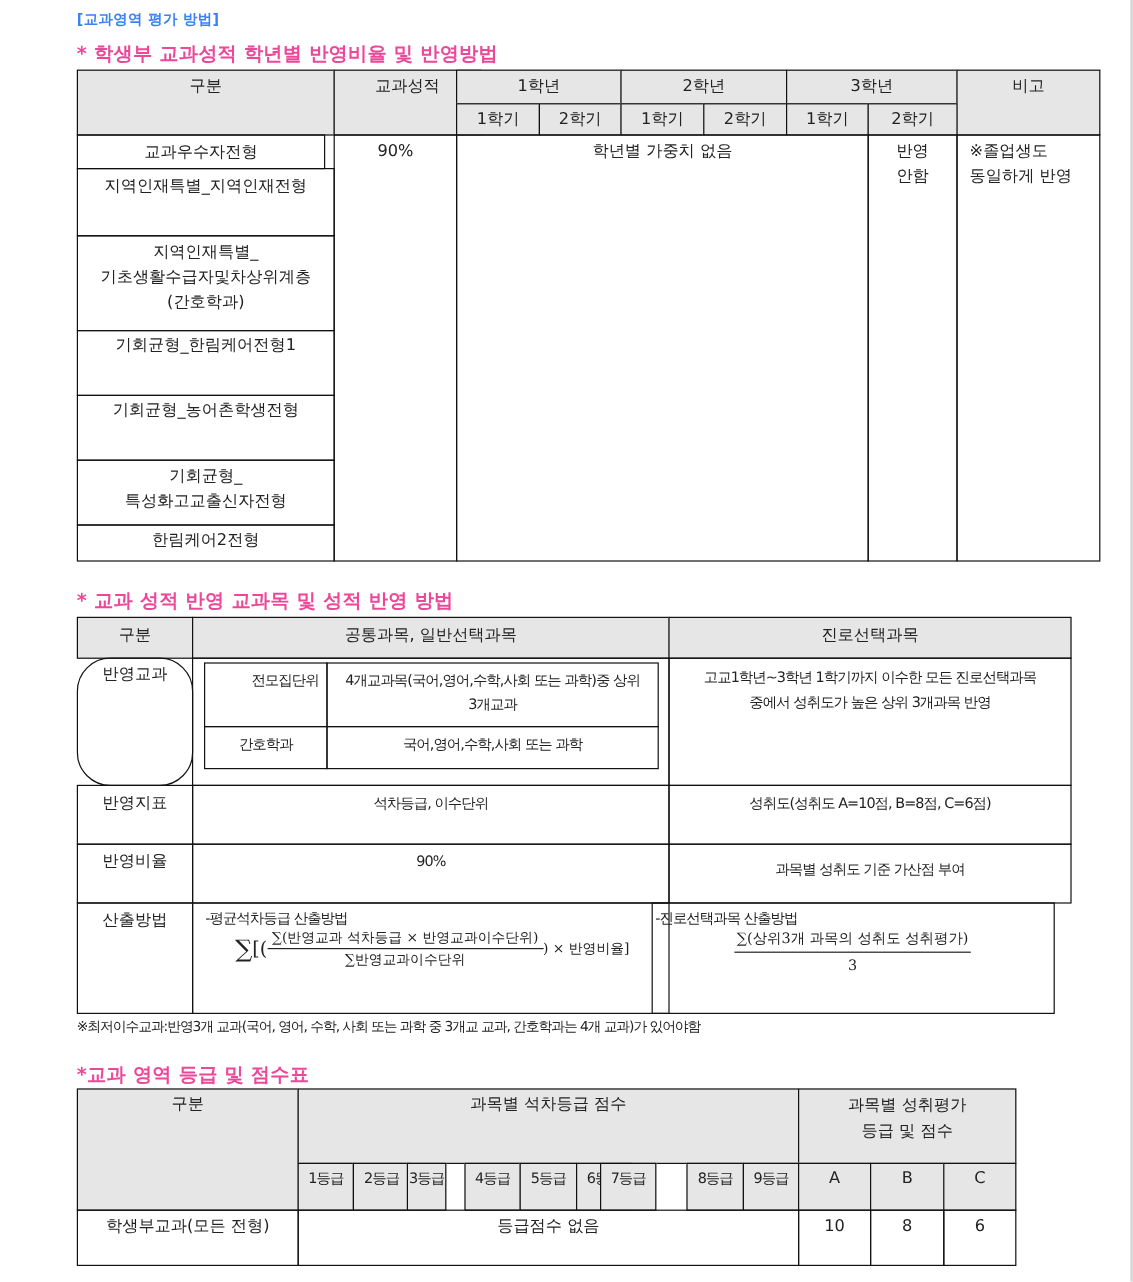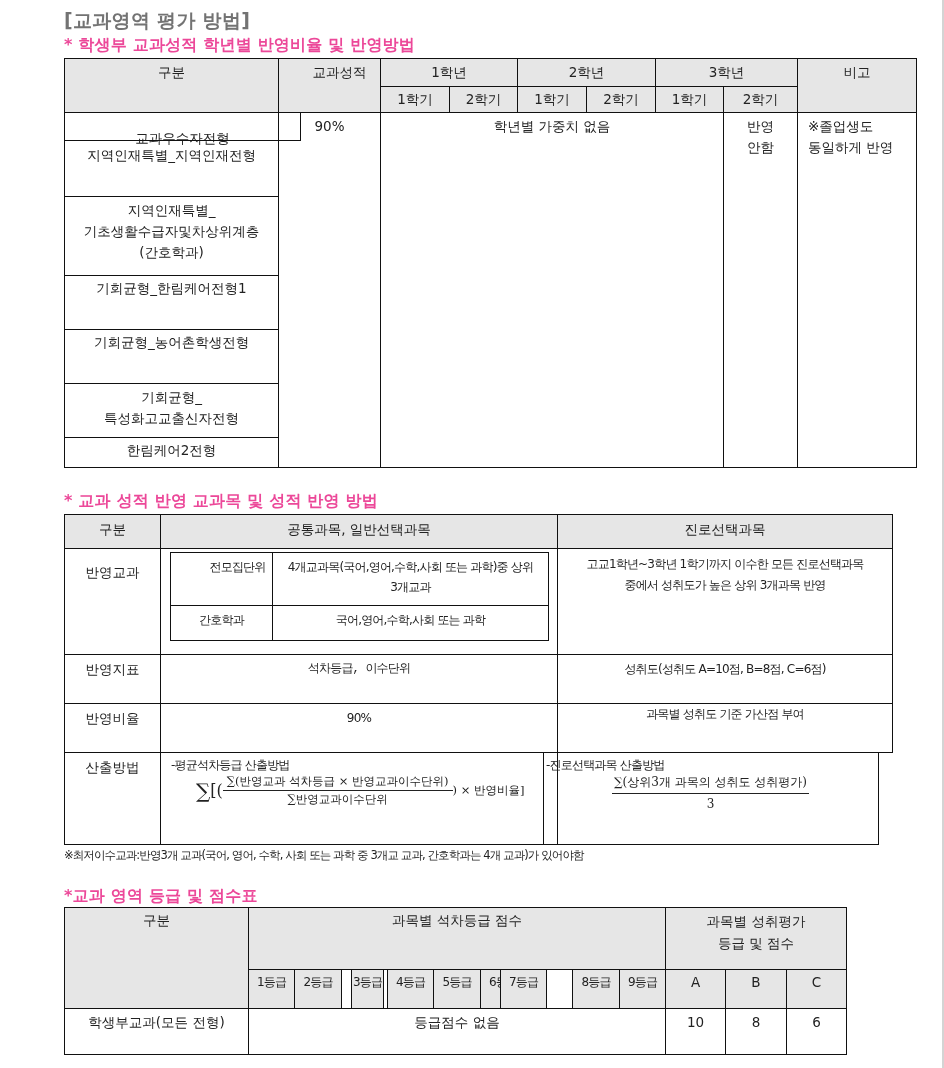--- a/index.html
+++ b/index.html
@@ -2,21 +2,21 @@
 <html><head>
 <meta charset="utf-8">
 <style>
   html, body { margin:0; padding:0; }
   body {
     width:944px; height:1068px; position:relative; overflow:hidden;
     background:#ffffff; color:#222;
     font-family:"DejaVu Sans", "Liberation Sans", sans-serif;
   }
   .scroll-edge { position:absolute; left:942px; top:0; width:2px; height:1068px; background:#d4d4d4; }
-  .h1 { position:absolute; left:64px; top:8px; font-size:19px; font-weight:bold; color:#737373; letter-spacing:0.3px; }
+  .h1 { position:absolute; left:64px; top:8px; font-size:12px; font-weight:bold; color:#3b82f6; letter-spacing:0.3px; }
   .h2 { position:absolute; left:64px; font-size:16px; font-weight:bold; color:#ec4899; letter-spacing:0.2px; }
   .cell {
     position:absolute; box-sizing:border-box; border:1px solid #111;
     font-size:13.5px; text-align:center; line-height:21px; padding-top:3px; color:#222;
   }
   .hd { background:#e6e6e6; }
   .small { font-size:12px; letter-spacing:-0.8px; }
   .left { text-align:left; padding-left:4px; }
   .note { position:absolute; left:64px; top:848px; font-size:11.5px; letter-spacing:-0.9px; color:#222; }
   .formula { position:absolute; font-family:"DejaVu Serif", "Liberation Serif", serif; color:#222; }
@@ -43,21 +43,21 @@
   <div class="cell hd" style="left:655px;top:58px;width:143px;height:29px;">3학년</div>
   <div class="cell hd" style="left:797px;top:58px;width:120px;height:55px;">비고</div>
 
   <div class="cell hd" style="left:380px;top:86px;width:70px;height:27px;padding-top:2px;">1학기</div>
   <div class="cell hd" style="left:449px;top:86px;width:69px;height:27px;padding-top:2px;">2학기</div>
   <div class="cell hd" style="left:517px;top:86px;width:70px;height:27px;padding-top:2px;">1학기</div>
   <div class="cell hd" style="left:586px;top:86px;width:70px;height:27px;padding-top:2px;">2학기</div>
   <div class="cell hd" style="left:655px;top:86px;width:69px;height:27px;padding-top:2px;">1학기</div>
   <div class="cell hd" style="left:723px;top:86px;width:75px;height:27px;padding-top:2px;">2학기</div>
 
-  <div class="cell" style="left:64px;top:112px;width:237px;height:29px;padding-top:15px;">교과우수자전형</div>
+  <div class="cell" style="left:64px;top:112px;width:207px;height:29px;padding-top:4px;">교과우수자전형</div>
   <div class="cell" style="left:64px;top:140px;width:215px;height:57px;padding-top:4px;">지역인재특별_지역인재전형</div>
   <div class="cell" style="left:64px;top:196px;width:215px;height:80px;padding-top:3px;">
     <div>지역인재특별_</div>
     <div>기초생활수급자및차상위계층</div>
     <div>(간호학과)</div>
   </div>
   <div class="cell" style="left:64px;top:275px;width:215px;height:55px;padding-top:2px;">기회균형_한림케어전형1</div>
   <div class="cell" style="left:64px;top:329px;width:215px;height:55px;padding-top:2px;">기회균형_농어촌학생전형</div>
   <div class="cell" style="left:64px;top:383px;width:215px;height:55px;padding-top:3px;">
     <div>기회균형_</div>
@@ -77,41 +77,41 @@
   </div>
 </div>
 
 <div class="h2" style="top:491px;">* 교과 성적 반영 교과목 및 성적 반영 방법</div>
 
 <div>
   <div class="cell hd" style="left:64px;top:514px;width:97px;height:35px;padding-top:4px;">구분</div>
   <div class="cell hd" style="left:160px;top:514px;width:398px;height:35px;padding-top:4px;">공통과목, 일반선택과목</div>
   <div class="cell hd" style="left:557px;top:514px;width:336px;height:35px;padding-top:4px;">진로선택과목</div>
 
-  <div class="cell" style="left:64px;top:548px;width:97px;height:107px;padding-top:13px;">반영교과</div>
+  <div class="cell" style="left:64px;top:548px;width:97px;height:107px;padding-top:3px;border-radius:28px;">반영교과</div>
   <div class="cell" style="left:160px;top:548px;width:398px;height:107px;"></div>
   <div class="cell small" style="left:170px;top:552px;width:103px;height:54px;padding-top:4px;padding-left:32px;">전모집단위</div>
   <div class="cell small" style="left:272px;top:552px;width:277px;height:54px;padding-top:4px;line-height:20px;">
     <div>4개교과목(국어,영어,수학,사회 또는 과학)중 상위</div>
     <div>3개교과</div>
   </div>
   <div class="cell small" style="left:170px;top:605px;width:103px;height:36px;padding-top:4px;">간호학과</div>
   <div class="cell small" style="left:272px;top:605px;width:277px;height:36px;padding-top:4px;">국어,영어,수학,사회 또는 과학</div>
   <div class="cell small" style="left:557px;top:548px;width:336px;height:107px;padding-top:5px;line-height:21px;">
     <div>고교1학년~3학년 1학기까지 이수한 모든 진로선택과목</div>
     <div>중에서 성취도가 높은 상위 3개과목 반영</div>
   </div>
 
   <div class="cell" style="left:64px;top:654px;width:97px;height:50px;padding-top:4px;">반영지표</div>
-  <div class="cell small" style="left:160px;top:654px;width:398px;height:50px;padding-top:4px;font-family:Liberation Mono, monospace;">석차등급, 이수단위</div>
+  <div class="cell small" style="left:160px;top:654px;width:398px;height:50px;padding-top:4px;">석차등급, 이수단위</div>
   <div class="cell small" style="left:557px;top:654px;width:336px;height:50px;padding-top:4px;">성취도(성취도 A=10점, B=8점, C=6점)</div>
 
   <div class="cell" style="left:64px;top:703px;width:97px;height:50px;padding-top:4px;">반영비율</div>
   <div class="cell small" style="left:160px;top:703px;width:398px;height:50px;padding-top:4px;">90%</div>
-  <div class="cell small" style="left:557px;top:703px;width:336px;height:50px;padding-top:0;">과목별 성취도 기준 가산점 부여</div>
+  <div class="cell small" style="left:557px;top:703px;width:336px;height:50px;padding-top:10px;">과목별 성취도 기준 가산점 부여</div>
 
   <div class="cell" style="left:64px;top:752px;width:97px;height:93px;padding-top:4px;">산출방법</div>
   <div class="cell small left" style="left:160px;top:752px;width:398px;height:93px;padding-top:2px;padding-left:10px;">
     <div>-평균석차등급 산출방법</div>
   </div>
   <div class="formula" style="left:196px;top:774px;">
     <span class="sig">∑</span><span style="font-size:16px;vertical-align:middle;">[(</span><span class="frac"><span class="num">∑(반영교과 석차등급 × 반영교과이수단위)</span><span class="den">∑반영교과이수단위</span></span><span style="font-size:11.5px;vertical-align:middle;">) × 반영비율]</span>
   </div>
 
   <div class="cell small left" style="left:543px;top:752px;width:336px;height:93px;padding-top:2px;padding-left:2px;">
@@ -129,21 +129,21 @@
 <div>
   <div class="cell hd" style="left:64px;top:907px;width:185px;height:102px;padding-top:2px;">구분</div>
   <div class="cell hd" style="left:248px;top:907px;width:418px;height:63px;padding-top:2px;">과목별 석차등급 점수</div>
   <div class="cell hd" style="left:665px;top:907px;width:182px;height:63px;padding-top:2px;line-height:22px;">
     <div>과목별 성취평가</div>
     <div>등급 및 점수</div>
   </div>
 
   <div class="cell hd small" style="left:248px;top:969px;width:47px;height:40px;padding-top:2px;">1등급</div>
   <div class="cell hd small" style="left:294px;top:969px;width:48px;height:40px;padding-top:2px;">2등급</div>
-  <div class="cell hd small" style="left:351px;top:969px;width:33px;height:40px;padding-top:2px;">3등급</div>
+  <div class="cell hd small" style="left:339px;top:969px;width:33px;height:40px;padding-top:2px;">3등급</div>
   <div class="cell hd small" style="left:387px;top:969px;width:47px;height:40px;padding-top:2px;">4등급</div>
   <div class="cell hd small" style="left:433px;top:969px;width:48px;height:40px;padding-top:2px;">5등급</div>
   <div class="cell hd small" style="left:480px;top:969px;width:47px;height:40px;padding-top:2px;">6등급</div>
   <div class="cell hd small" style="left:500px;top:969px;width:47px;height:40px;padding-top:2px;">7등급</div>
   <div class="cell hd small" style="left:572px;top:969px;width:48px;height:40px;padding-top:2px;">8등급</div>
   <div class="cell hd small" style="left:619px;top:969px;width:47px;height:40px;padding-top:2px;">9등급</div>
 
   <div class="cell hd" style="left:665px;top:969px;width:61px;height:40px;padding-top:2px;">A</div>
   <div class="cell hd" style="left:725px;top:969px;width:62px;height:40px;padding-top:2px;">B</div>
   <div class="cell hd" style="left:786px;top:969px;width:61px;height:40px;padding-top:2px;">C</div>

